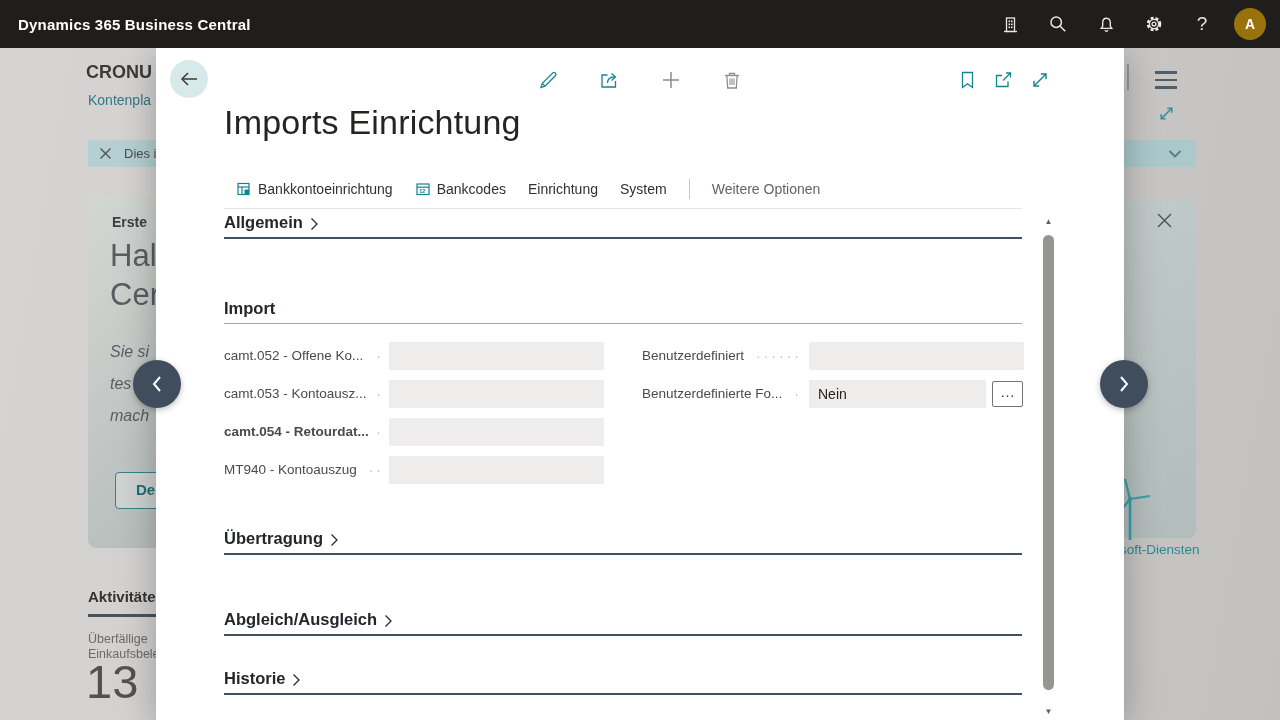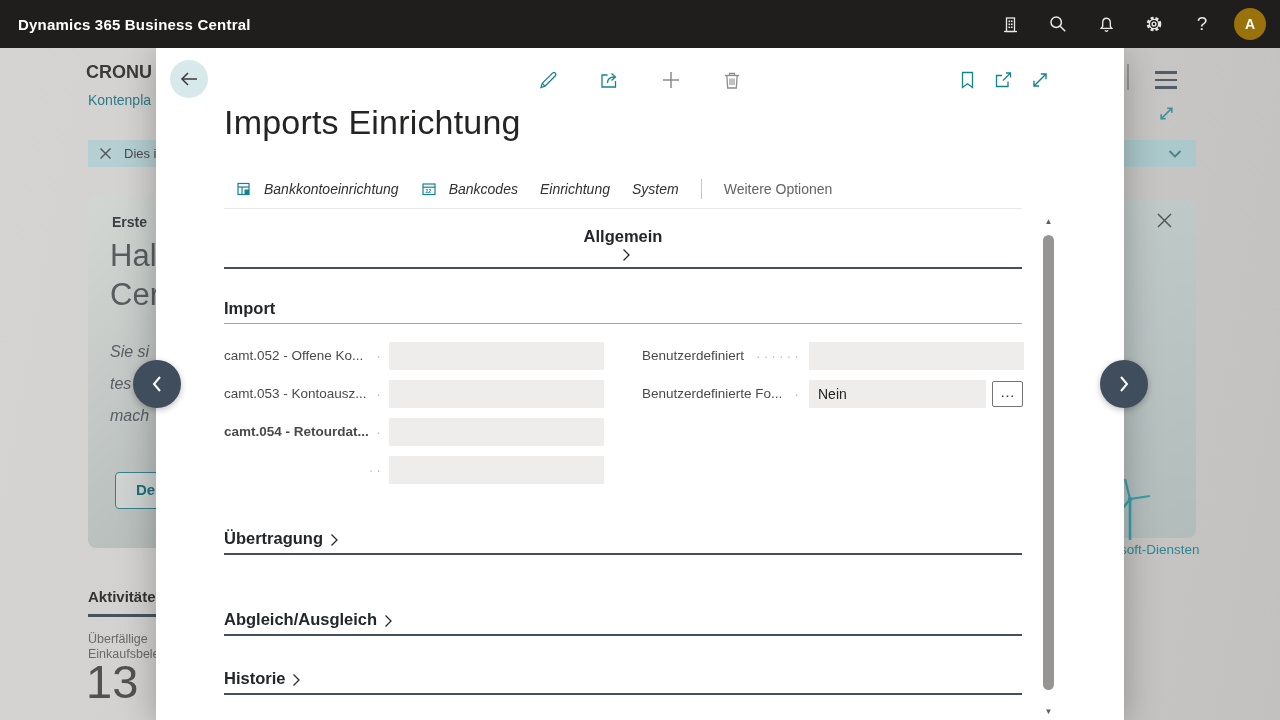--- a/index.html
+++ b/index.html
@@ -47,21 +47,21 @@
   .nav-circle { position:absolute; width:48px; height:48px; border-radius:50%; background:#3f4d5d; display:flex; align-items:center; justify-content:center; z-index:30; box-shadow:0 2px 6px rgba(0,0,0,.25); cursor:pointer; }
   .nav-left { left:133px; top:360px; }
   .nav-right { left:1100px; top:360px; }
 
   
   .dialog { position:absolute; left:156px; top:48px; width:968px; height:672px; background:#ffffff; z-index:10; box-shadow:0 6px 34px rgba(0,0,0,.28); }
   .back-circle { left:14px; top:12px; width:38px; height:38px; border-radius:50%; background:#d7e9eb; display:flex; align-items:center; justify-content:center; cursor:pointer; }
   .hic { width:24px; height:24px; display:flex; align-items:center; justify-content:center; cursor:pointer; top:20px; }
   .dlg-title { left:68px; top:55px; font-size:34px; font-weight:300; color:#252423; letter-spacing:.2px; white-space:nowrap; }
   .menubar { left:80px; top:126px; height:30px; display:flex; align-items:center; gap:22px; }
-  .menu-item { display:flex; align-items:center; gap:12px; font-size:14px; color:#32312f; cursor:pointer; white-space:nowrap;font-style:italic; }
+  .menu-item { display:flex; align-items:center; gap:6px; font-size:14px; color:#32312f; cursor:pointer; white-space:nowrap; }
   .menu-div { width:1px; height:20px; background:#c8c6c4; }
   .menu-more { font-size:14px; color:#666461; cursor:pointer; white-space:nowrap; }
   .menu-underline { left:68px; top:160px; width:798px; height:1px; background:#eae8e6; }
   .sec { left:68px; width:798px; padding-bottom:5px; display:flex; align-items:center; cursor:pointer; }
   .sec .sec-t { font-size:16.5px; font-weight:700; color:#23272b; white-space:nowrap; }
   .sec .chev { margin-left:7px; margin-top:2px; }
   .sec-collapsed { border-bottom:2px solid #42505f; }
   .sec-open { border-bottom:1px solid #a8a6a4; cursor:default; }
   .flabel { font-size:13.5px; color:#4b4a49; line-height:28px; white-space:nowrap; }
   .fdots { font-size:14px; color:#c2c0be; letter-spacing:3px; line-height:28px; text-align:right; overflow:hidden; }
@@ -279,21 +279,21 @@
       <span>Einrichtung</span>
     </div>
     <div class="menu-item">
       <span>System</span>
     </div>
     <div class="menu-div"></div>
     <div class="menu-more">Weitere Optionen</div>
   </div>
   <div class="abs menu-underline"></div>
 
-  <div class="abs sec sec-collapsed" style="top:179px;flex-direction:column;">
+  <div class="abs sec sec-collapsed" style="top:165px;">
     <span class="sec-t">Allgemein</span>
     <svg class="chev" width="9" height="14" viewBox="0 0 9 14">
       <polyline points="1.5,1.5 7,7 1.5,12.5" fill="none" stroke="#2b2a29" stroke-width="1.3"></polyline>
     </svg>
   </div>
 
   <div class="abs sec sec-open" style="top:251px;">
     <span class="sec-t">Import</span>
   </div>
 
@@ -302,20 +302,21 @@
   <div class="abs inp" style="left:233px; top:294px; width:215px;"></div>
 
   <div class="abs flabel" style="left:68px; top:332px;">camt.053 - Kontoausz...</div>
   <div class="abs fdots" style="left:178px; top:332px; width:50px;">·</div>
   <div class="abs inp" style="left:233px; top:332px; width:215px;"></div>
 
   <div class="abs flabel" style="left:68px; top:370px;font-weight:bold;">camt.054 - Retourdat...</div>
   <div class="abs fdots" style="left:178px; top:370px; width:50px;">·</div>
   <div class="abs inp" style="left:233px; top:370px; width:215px;"></div>
 
+  <div class="abs flabel" style="left:68px; top:408px;">MT940 - Kontoauszug</div>
   <div class="abs fdots" style="left:178px; top:408px; width:50px;">··</div>
   <div class="abs inp" style="left:233px; top:408px; width:215px;"></div>
 
   <div class="abs flabel" style="left:486px; top:294px;">Benutzerdefiniert</div>
   <div class="abs fdots" style="left:560px; top:294px; width:86px;">······</div>
   <div class="abs inp" style="left:653px; top:294px; width:215px;"></div>
 
   <div class="abs flabel" style="left:486px; top:332px;">Benutzerdefinierte Fo...</div>
   <div class="abs fdots" style="left:560px; top:332px; width:86px;">·</div>
   <div class="abs inp" style="left:653px; top:332px; width:177px;">Nein</div>

